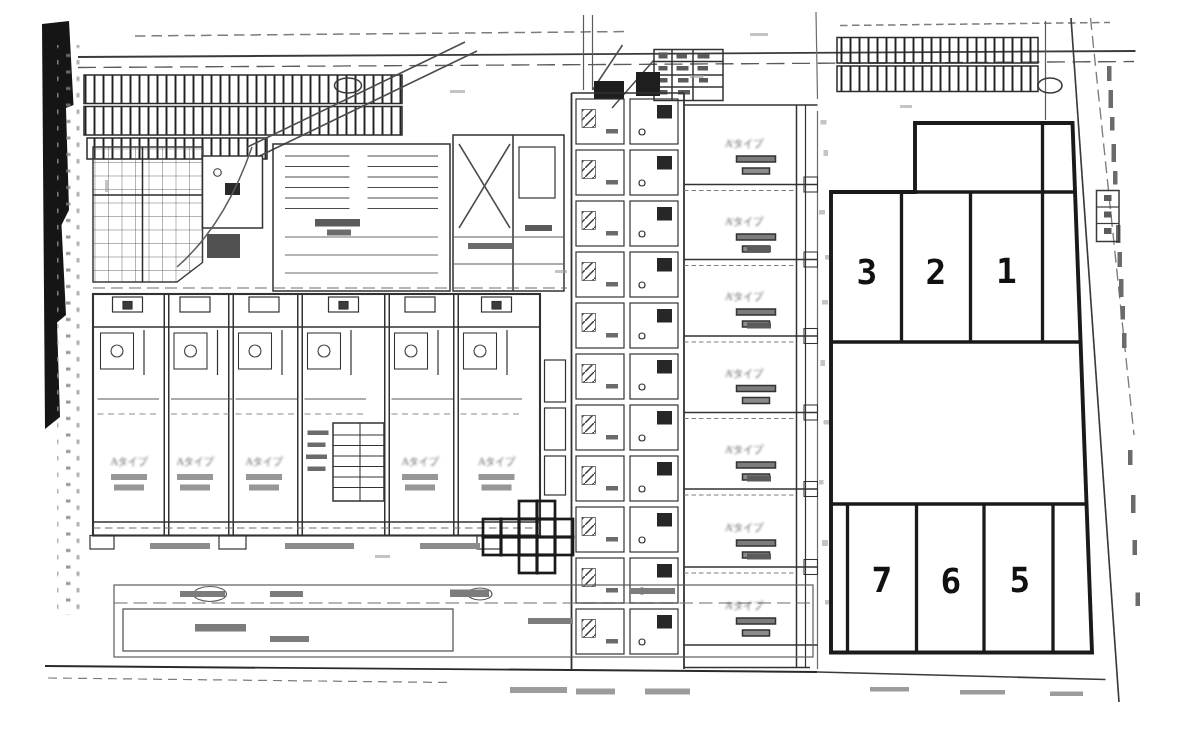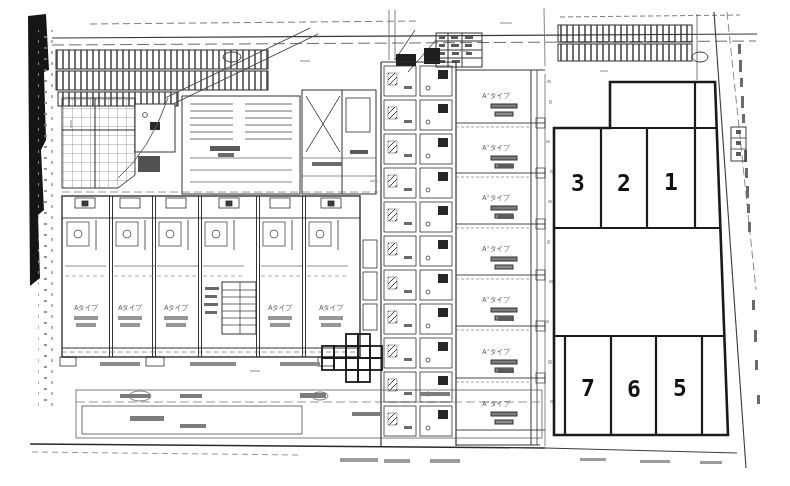--- a/index.html
+++ b/index.html
@@ -5,21 +5,21 @@
   html,body{margin:0;padding:0;background:#fff;}
   .stage{position:relative;width:790px;height:486px;background:#ffffff;overflow:hidden;
          font-family:"Liberation Sans",sans-serif;}
   svg{position:absolute;left:0;top:0;}
   #scan-svg{filter:blur(.3px);opacity:.96;}
   #overlay-svg{filter:none;}
   .lot-num{position:absolute;transform:translate(-50%,-50%);
            font-family:"DejaVu Sans Mono",monospace;font-size:23px;font-weight:600;
            color:#111;line-height:1;z-index:5;}
   .unit-label{position:absolute;transform:translate(-50%,-50%);
-              font-family:Liberation Mono, monospace;font-size:7px;color:#3d3d3d;
+              font-family:Liberation Serif, serif;font-size:7px;color:#3d3d3d;
               filter:blur(.7px);white-space:nowrap;letter-spacing:-.5px;z-index:2;opacity:.85;}
 </style>
 </head>
 <body>
 
 <div class="stage">
 
   <svg id="scan-svg" width="790" height="486" viewBox="0 0 790 486">
     <defs>
       <pattern id="combV" width="6" height="18" patternUnits="userSpaceOnUse">

